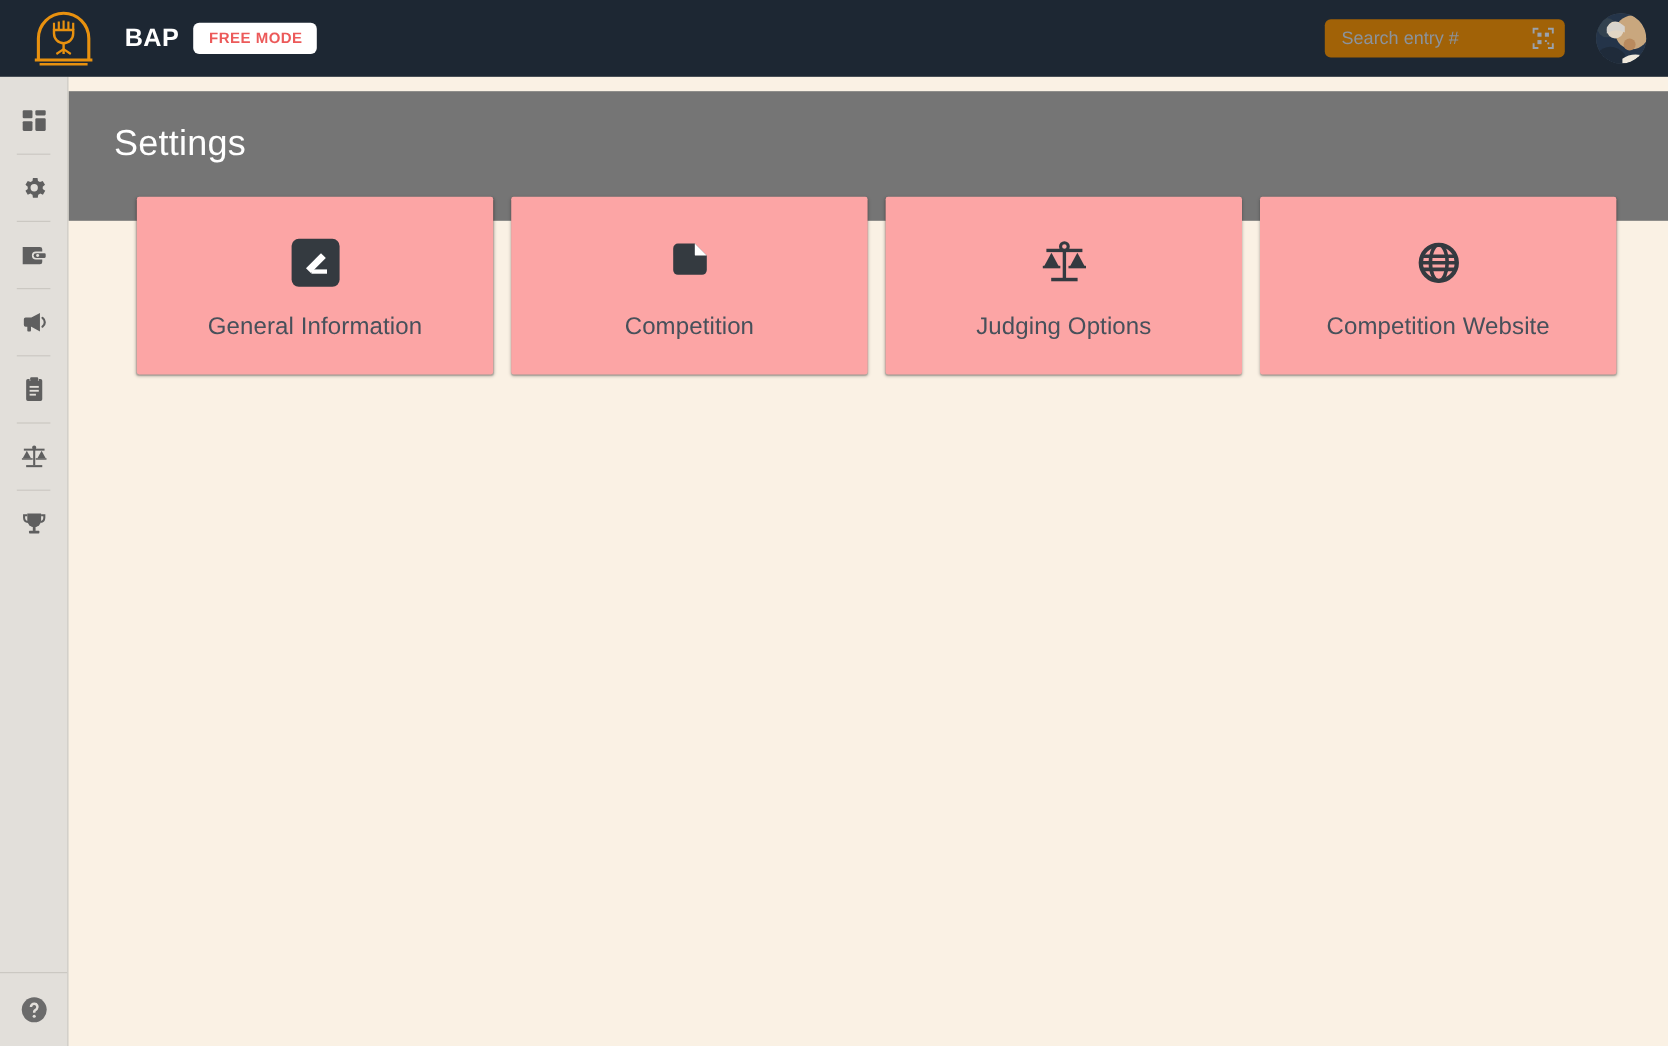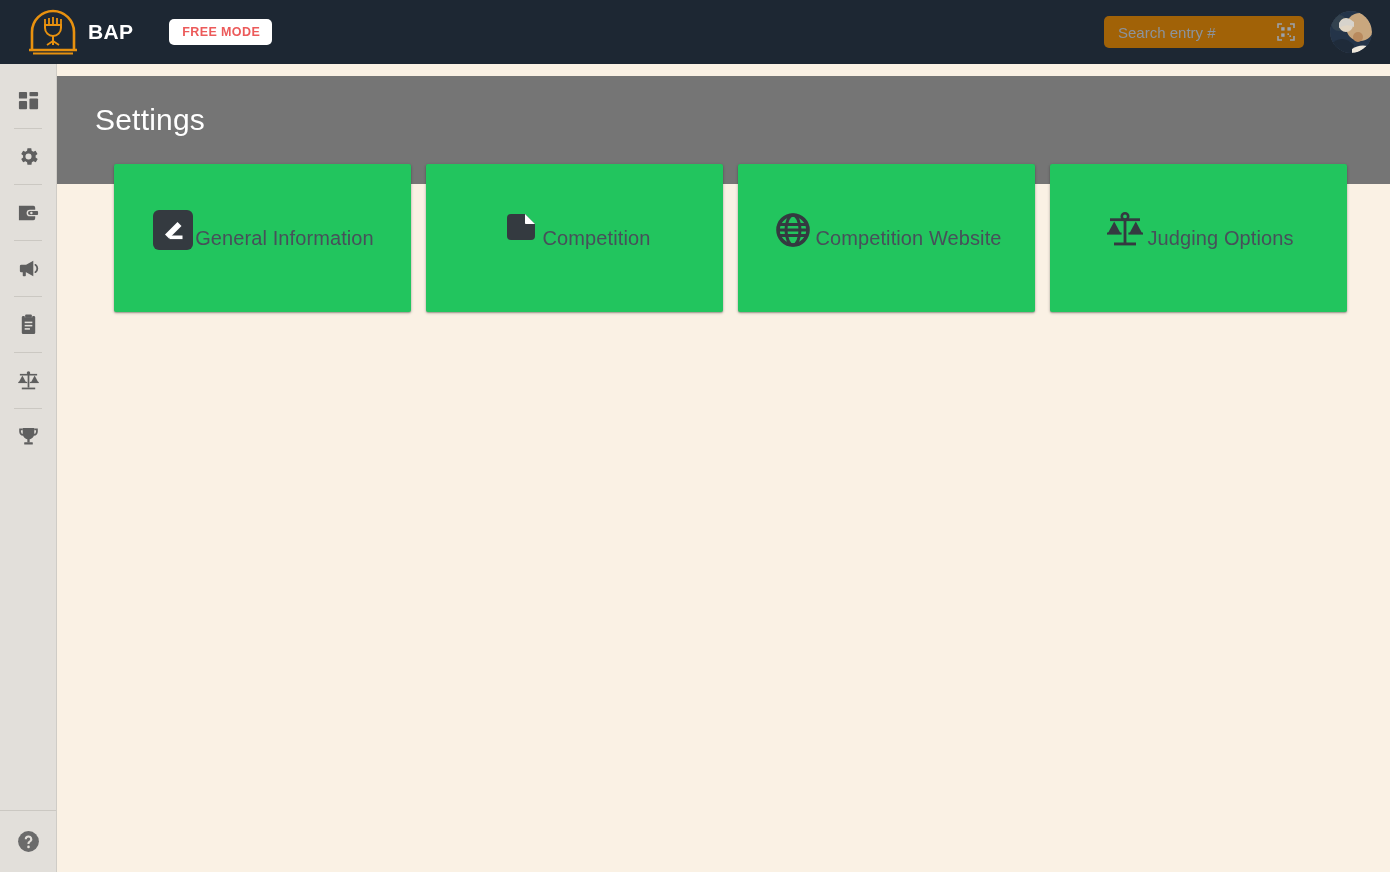--- a/index.html
+++ b/index.html
@@ -38,25 +38,25 @@
     width: 62px;
     height: 48px;
     display: block;
   }
 
   .brand-title {
     color: #ffffff;
     font-size: 21px;
     font-weight: bold;
     letter-spacing: 0.3px;
-    margin-left: 4px;
+    margin-left: 20px;
   }
 
   .mode-badge {
-    margin-left: 36px;
+    margin-left: 12px;
     background: #ffffff;
     color: #ec5a5a;
     font-size: 12.5px;
     font-weight: bold;
     letter-spacing: 0.4px;
     border-radius: 5px;
     padding: 7px 12px 7px 13px;
     line-height: 1;
   }
 
@@ -199,25 +199,25 @@
 
   .card-row {
     display: flex;
     gap: 15px;
     margin-bottom: 15px;
   }
 
   .card {
     width: 297px;
     height: 148px;
-    background: #22c55e;
+    background: #fca5a5;
     border-radius: 2px;
     box-shadow: 0 1px 3px rgba(0,0,0,0.30), 0 1px 1px rgba(0,0,0,0.16);
     display: flex;
-    flex-direction: row;
+    flex-direction: column;
     align-items: center;
     justify-content: center;
     cursor: pointer;
     position: relative;
   }
 
   .card-icon {
     height: 52px;
     display: flex;
     align-items: center;
@@ -422,44 +422,44 @@
             <path d="M8 10a4 4 0 0 1 4-4h14l10 10v12a4 4 0 0 1-4 4H12a4 4 0 0 1-4-4z"></path>
             <path d="M26 6 L36 16 H26.8 A0.8 0.8 0 0 1 26 15.2 Z" fill="#ffffff"></path>
           </svg>
         </div>
         <div class="card-label">Competition</div>
       </div>
 
       <div class="card">
         <div class="card-icon">
           <svg viewBox="0 0 44 44" width="44" height="44" aria-hidden="true">
-            <circle cx="22" cy="22" r="15" fill="none" stroke="#343a40" stroke-width="3.6"></circle>
-            <ellipse cx="22" cy="22" rx="7" ry="15" fill="none" stroke="#343a40" stroke-width="3"></ellipse>
-            <path d="M8.2 16.5 H35.8 M8.2 27.5 H35.8 M7 22 H37" fill="none" stroke="#343a40" stroke-width="3"></path>
-          </svg>
-        </div>
-        <div class="card-label">Competition Website</div>
-      </div>
-
-      <div class="card">
-        <div class="card-icon">
-          <svg viewBox="0 0 44 44" width="44" height="44" aria-hidden="true">
             <circle cx="22" cy="8.5" r="3.2" fill="none" stroke="#343a40" stroke-width="2.6"></circle>
             <rect x="20.6" y="11" width="2.8" height="24"></rect>
             <rect x="7" y="10.3" width="30" height="2.8"></rect>
             <rect x="11" y="34.5" width="22" height="2.9"></rect>
             <path d="M11.2 13.6 L17.4 25 H5 Z"></path>
             <path d="M32.8 13.6 L39 25 H26.6 Z"></path>
             <rect x="4" y="24.5" width="14.6" height="2.1"></rect>
             <rect x="25.4" y="24.5" width="14.6" height="2.1"></rect>
           </svg>
         </div>
         <div class="card-label">Judging Options</div>
       </div>
 
+      <div class="card">
+        <div class="card-icon">
+          <svg viewBox="0 0 44 44" width="44" height="44" aria-hidden="true">
+            <circle cx="22" cy="22" r="15" fill="none" stroke="#343a40" stroke-width="3.6"></circle>
+            <ellipse cx="22" cy="22" rx="7" ry="15" fill="none" stroke="#343a40" stroke-width="3"></ellipse>
+            <path d="M8.2 16.5 H35.8 M8.2 27.5 H35.8 M7 22 H37" fill="none" stroke="#343a40" stroke-width="3"></path>
+          </svg>
+        </div>
+        <div class="card-label">Competition Website</div>
+      </div>
+
     </div>
 
     <div class="card-row">
 
 
 
     </div>
 
   </div>
 </div>

